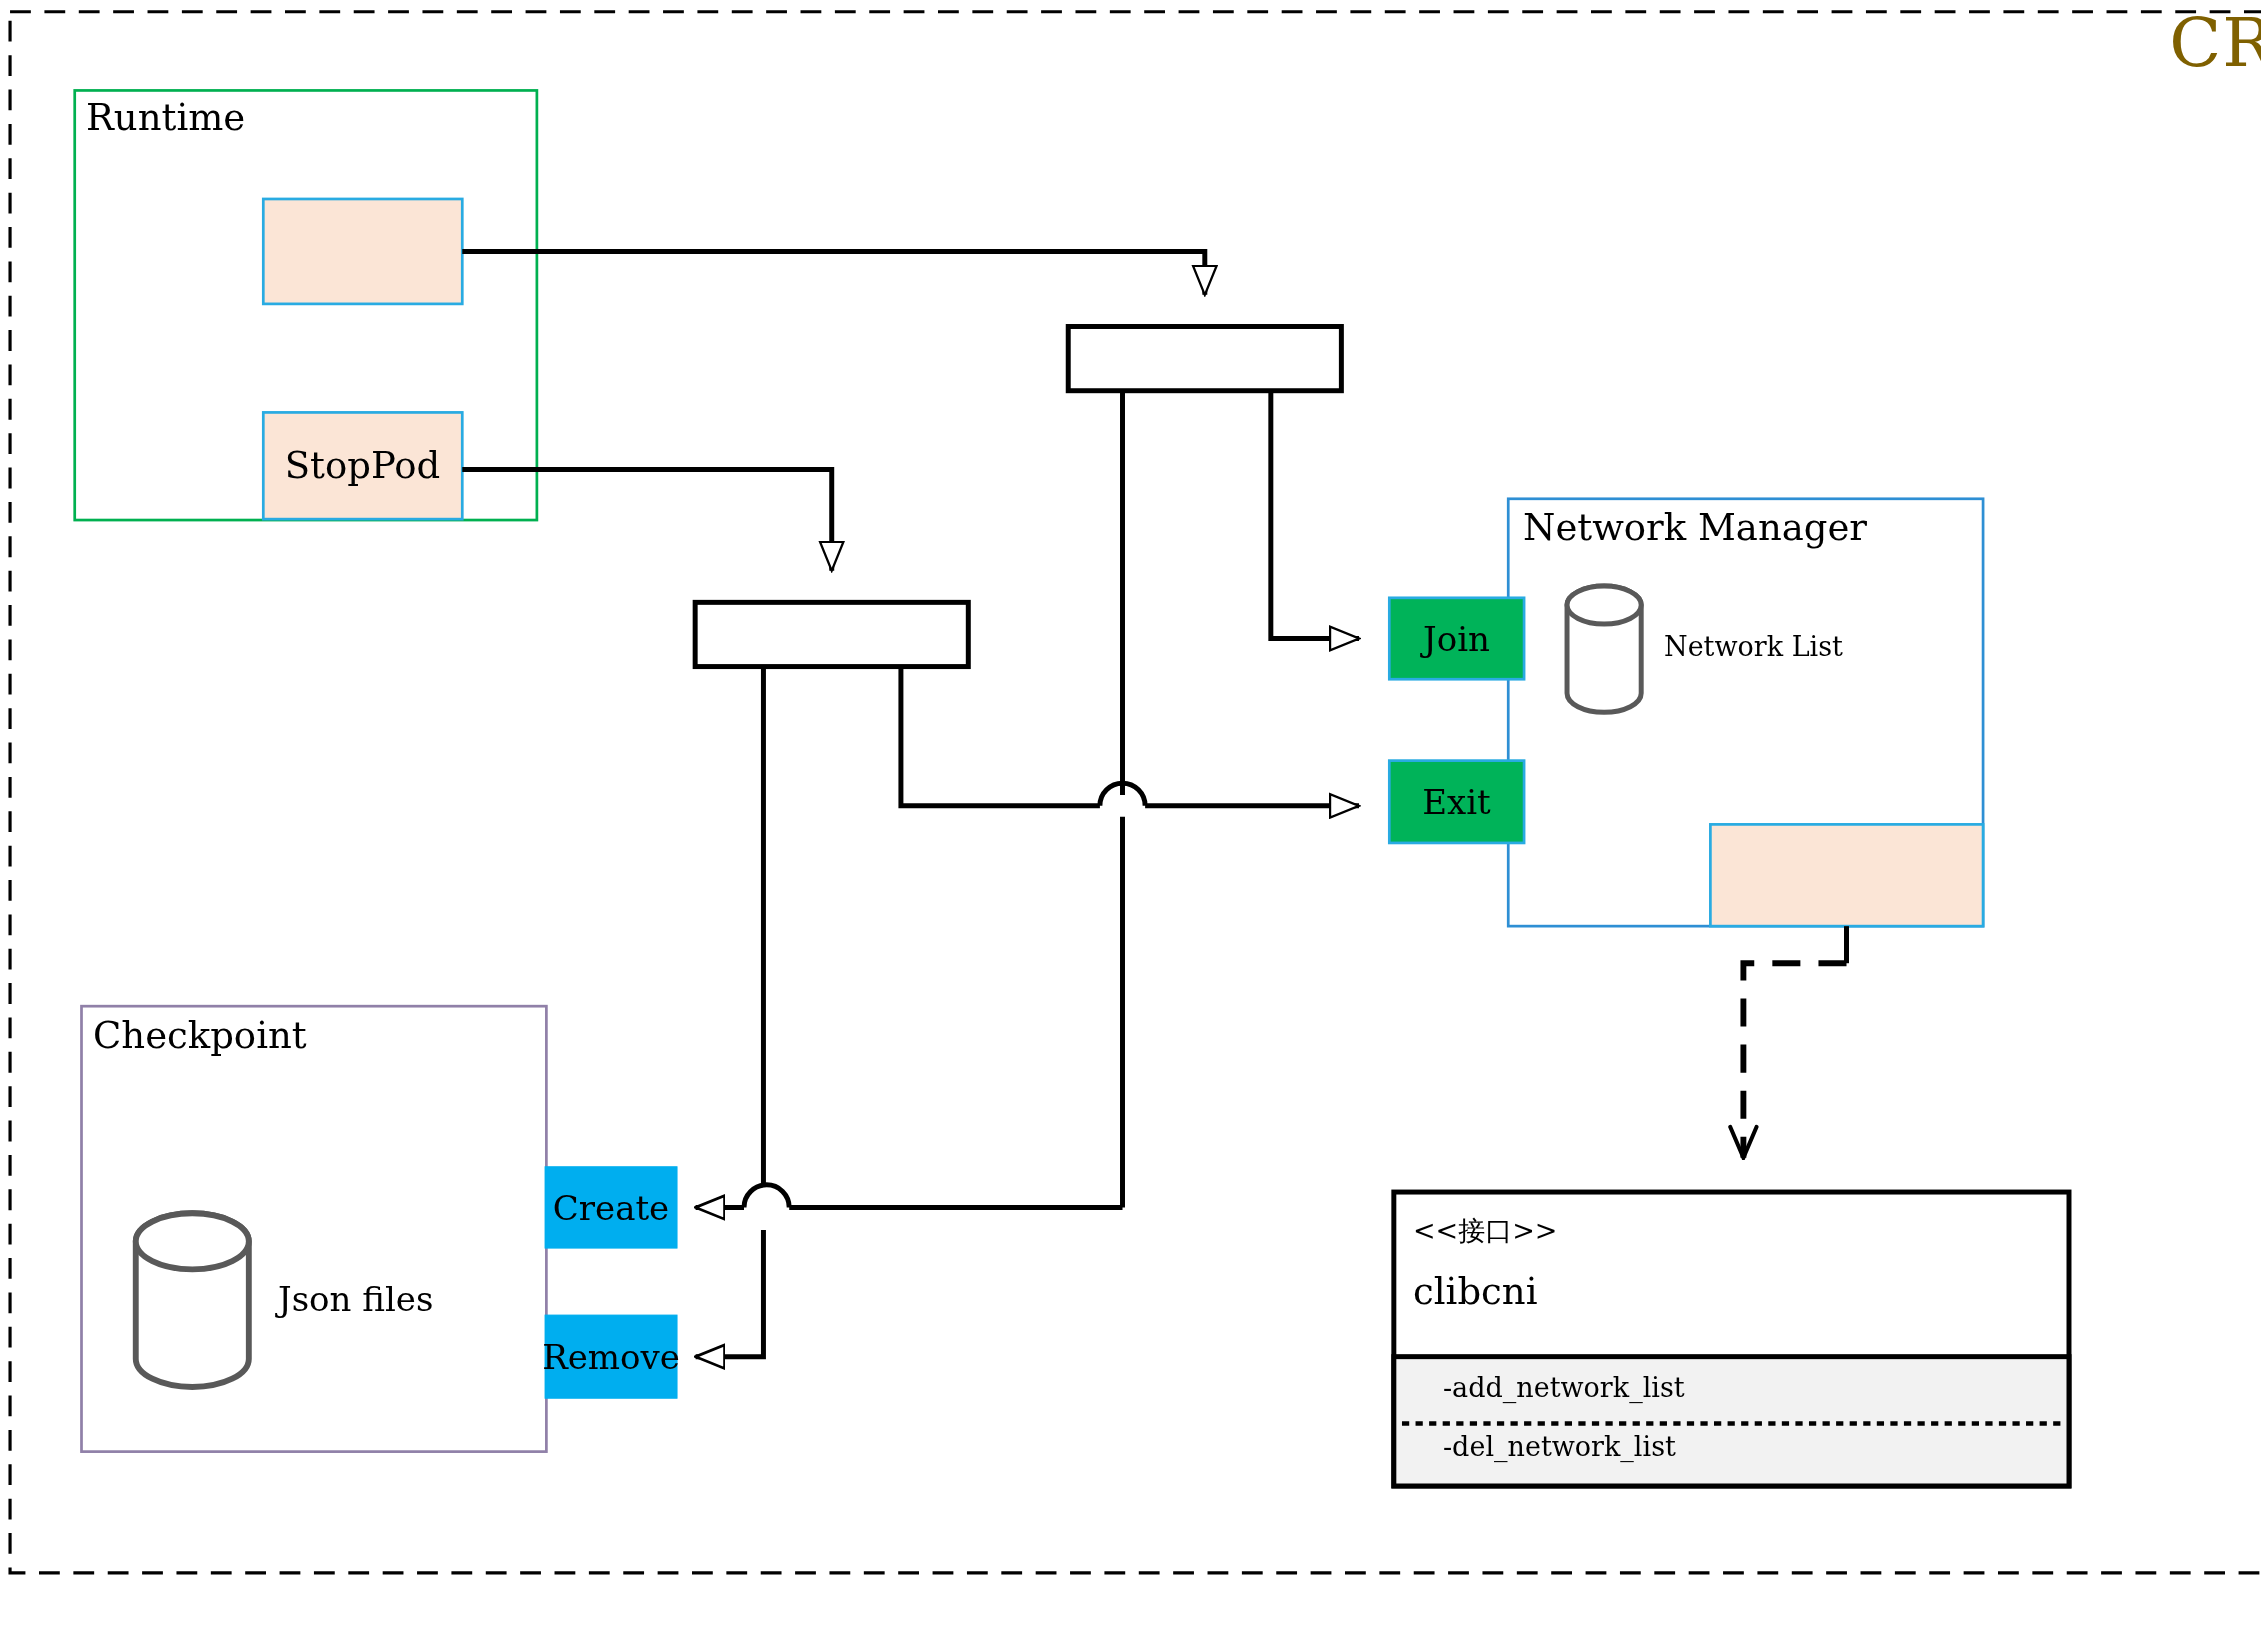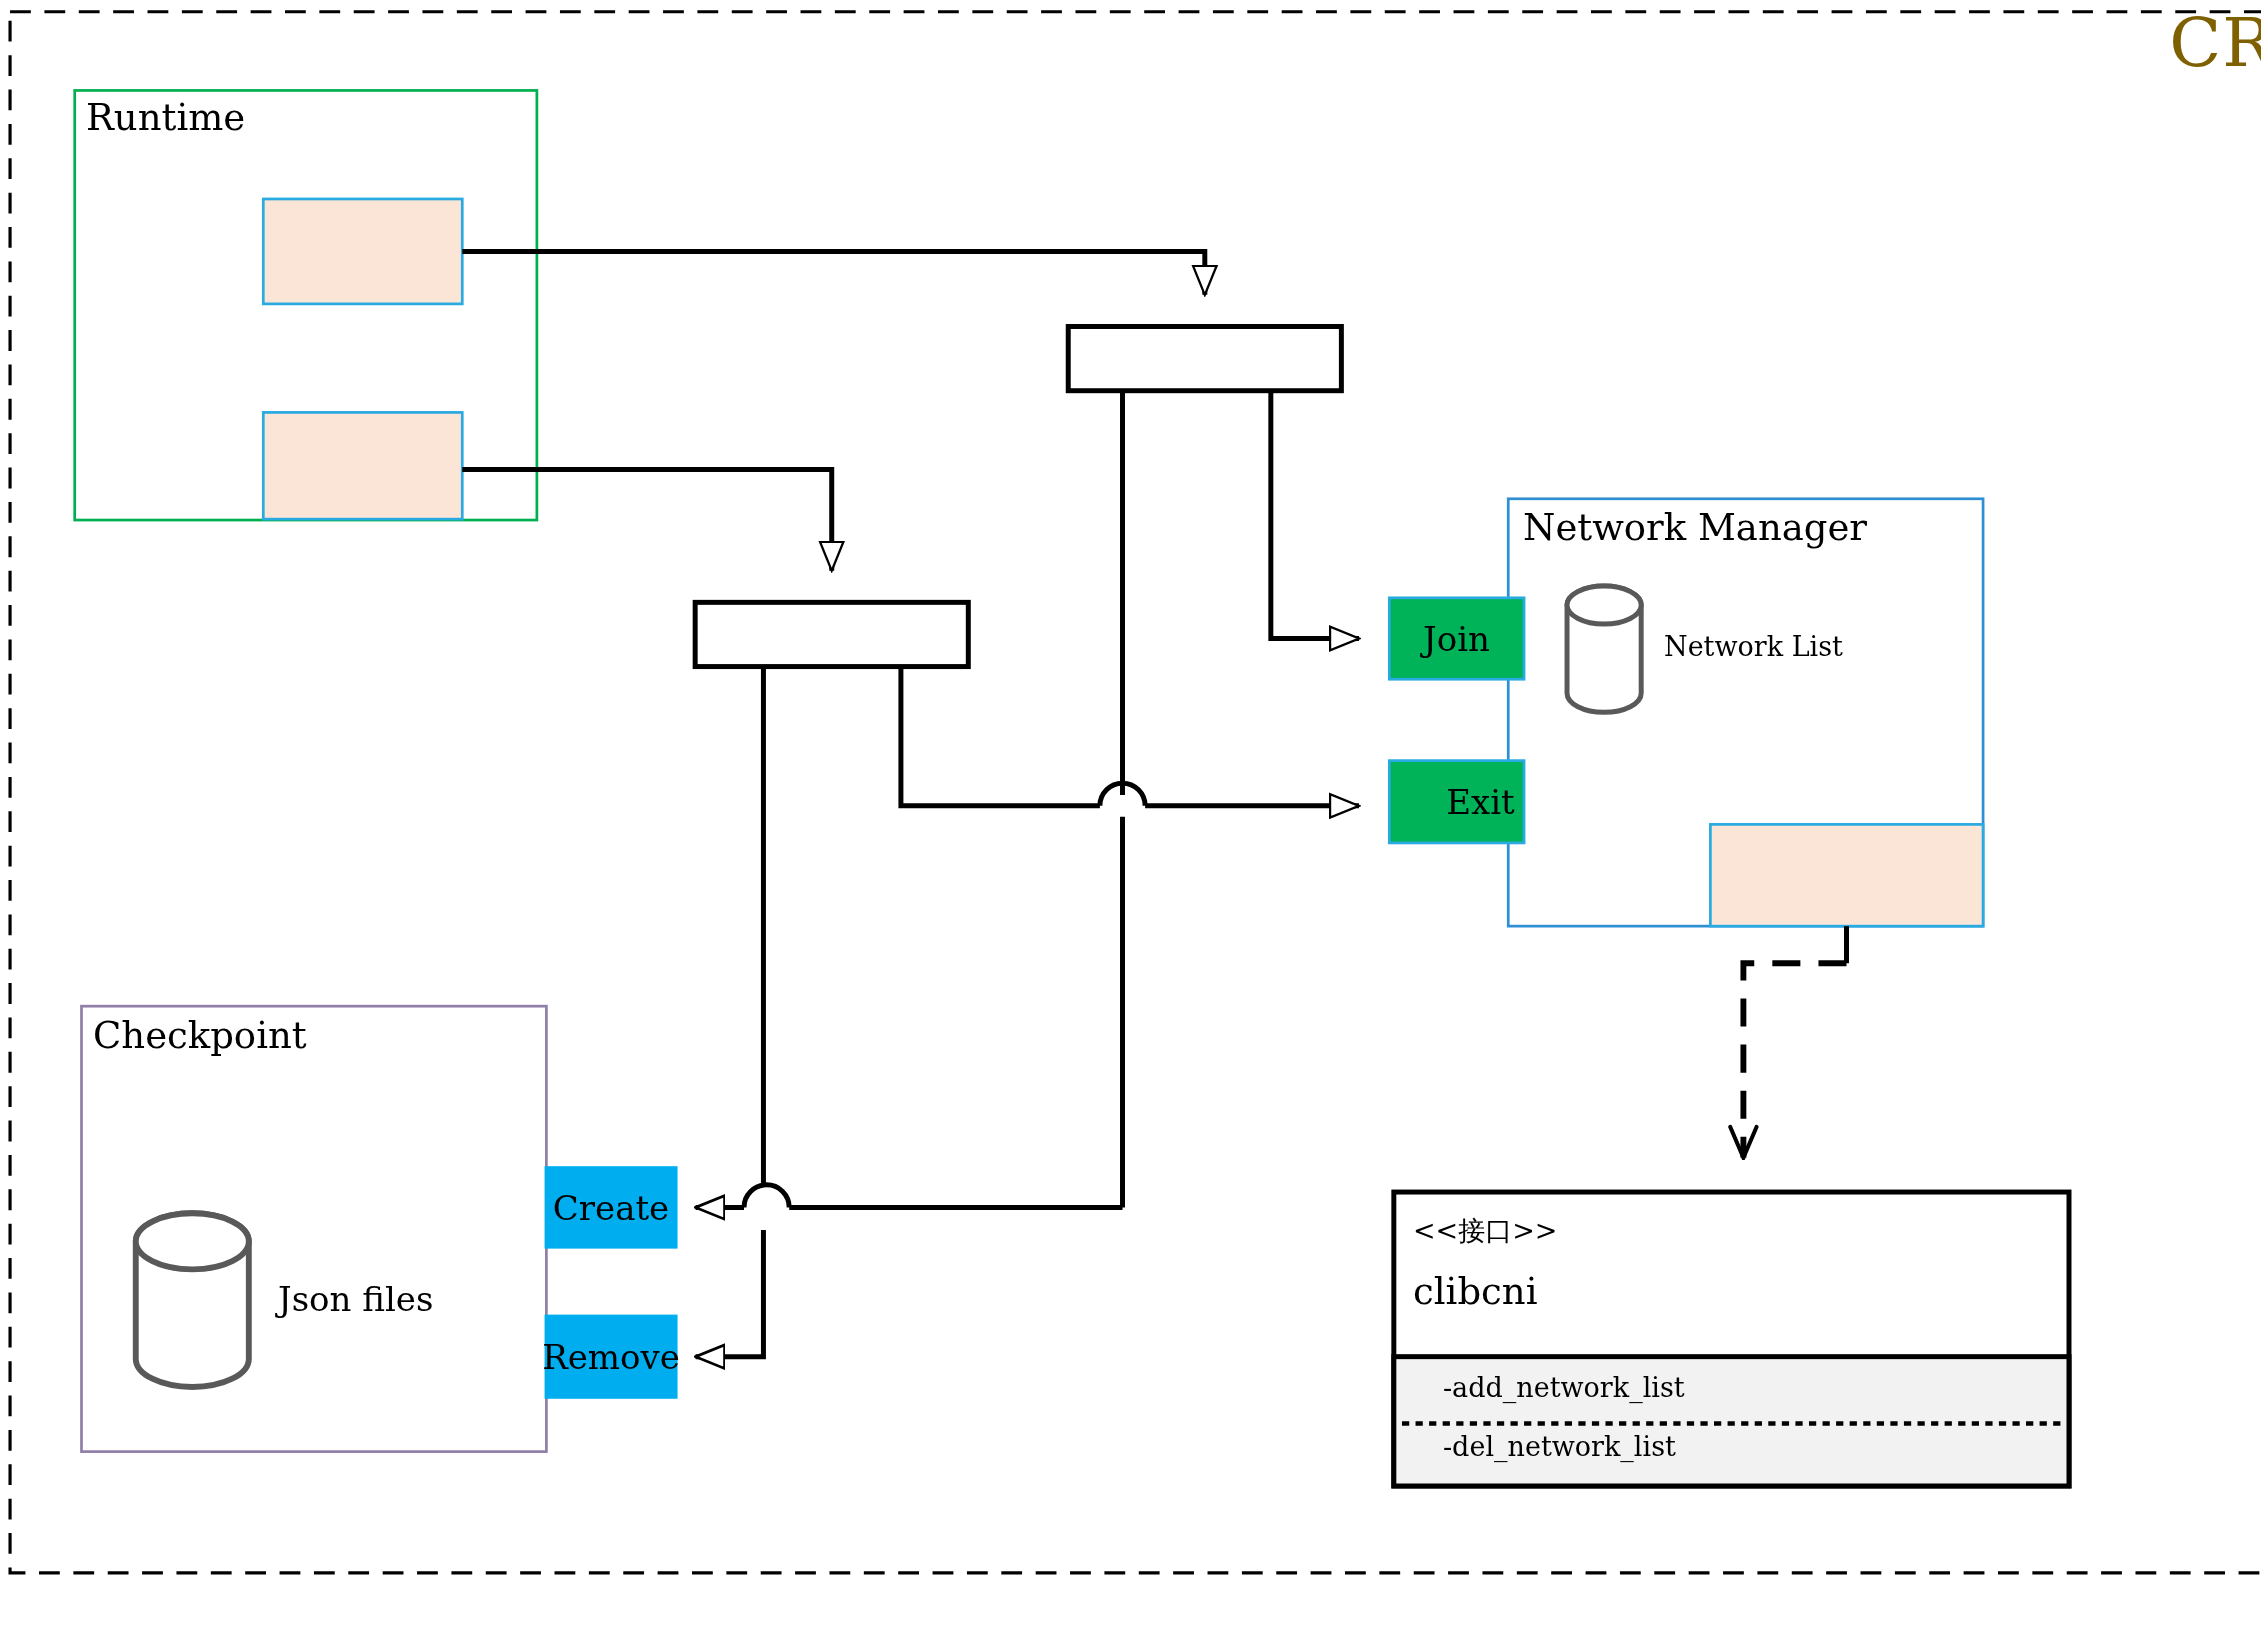--- a/index.html
+++ b/index.html
@@ -105,24 +105,25 @@
 
   <div class="lbl ct-lg" style="left:93px; top:1017px;">Checkpoint</div>
 
   <div class="lbl ct-sm" style="left:278px; top:1282px;">Json files</div>
 
   <div class="lbl ct-lg" style="left:1523px; top:509px;">Network Manager</div>
 
   <div class="lbl ct-md" style="left:1664px; top:633px;">Network List</div>
 
 
+  <div class="lbl ct-lg center" style="left:263px; top:412px; width:199px; height:107px;">StopPod</div>
 
   <div class="lbl ct-sm center" style="left:1389px; top:598px; width:135px; height:81px;">Join</div>
 
-  <div class="lbl ct-sm center" style="left:1389px; top:761px; width:135px; height:82px;padding-left:24px;">Exit</div>
+  <div class="lbl ct-sm center" style="left:1389px; top:761px; width:135px; height:82px;">Exit</div>
 
 
   <div class="lbl ct-sm center" style="left:545px; top:1167px; width:132px; height:81px;">Create</div>
 
   <div class="lbl ct-sm center" style="left:545px; top:1315px; width:132px; height:83px;">Remove</div>
 
   <div class="lbl ct-md" style="left:1413px; top:1217px;text-align:center;">&lt;&lt;接口&gt;&gt;</div>
 
   <div class="lbl ct-lg" style="left:1413px; top:1273px;">clibcni</div>
 

